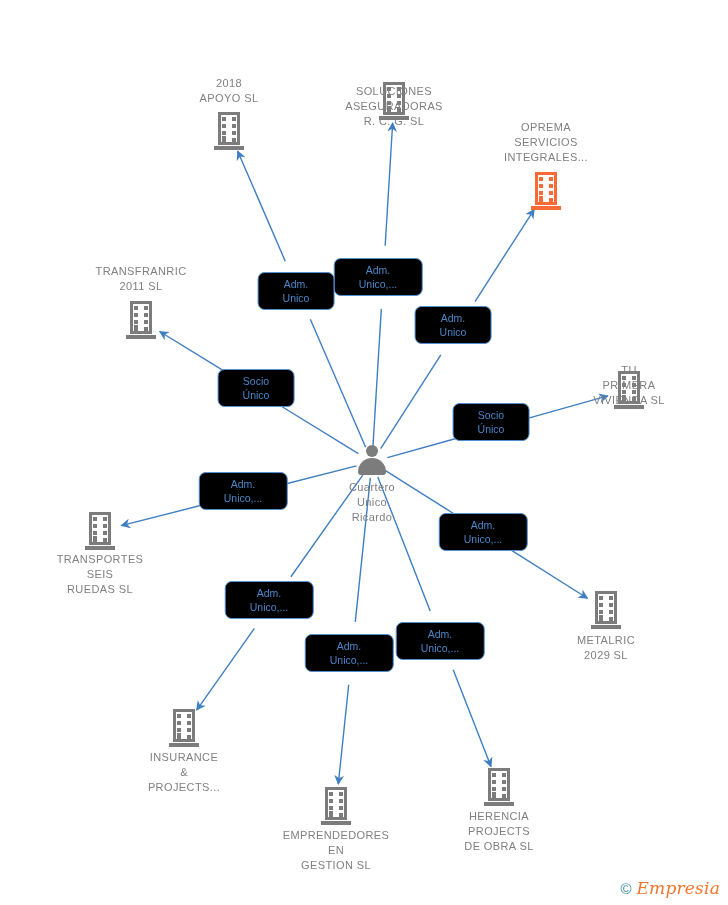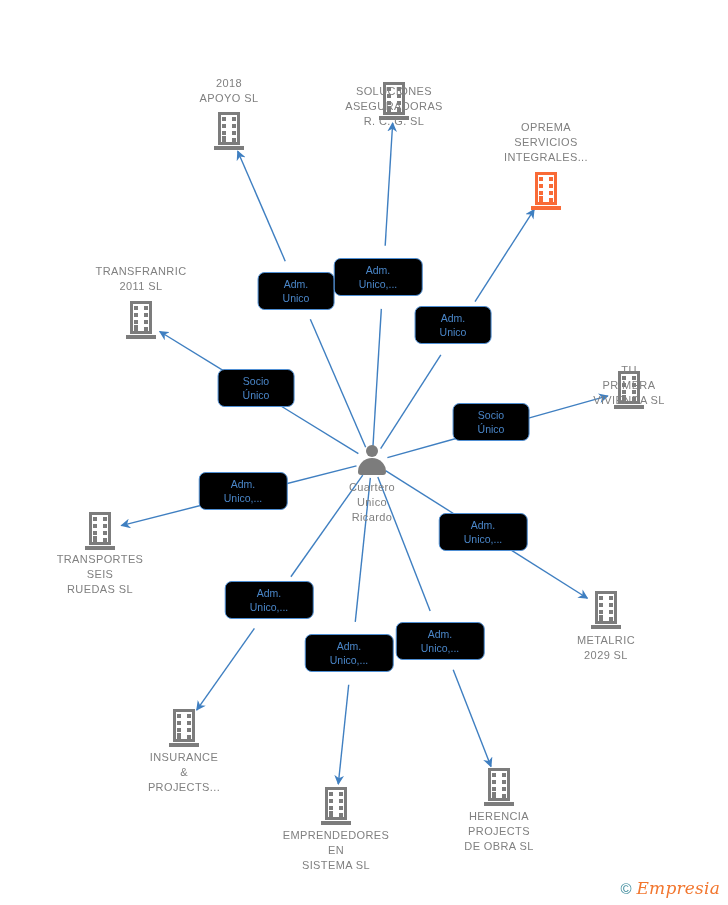--- a/index.html
+++ b/index.html
@@ -263,21 +263,21 @@
             <i class="win" style="left:18px;top:5px"></i>
             <i class="win" style="left:18px;top:12px"></i>
             <i class="win" style="left:18px;top:19px"></i>
             <i class="win" style="left:18px;top:26px"></i>
             <i class="door" style="left:8px;top:24px"></i>
             <i class="base"></i>
           </div>
         </div>
         <div class="cap" style="position: absolute; left: 0px; width: 150px; top: 828px;">EMPRENDEDORES
 EN
-SISTEMA  SL</div>
+GESTION  SL</div>
       </div>
       <div class="node" style="left: 499px; top: 0px; height: 0px;">
         <div style="position: absolute; left: 0px; width: 150px; display: flex; justify-content: center; top: 768px;">
           <div class="bld">
             <i class="body"></i>
             <i class="win" style="left:8px;top:5px"></i>
             <i class="win" style="left:8px;top:12px"></i>
             <i class="win" style="left:8px;top:19px"></i>
             <i class="win" style="left:18px;top:5px"></i>
             <i class="win" style="left:18px;top:12px"></i>

